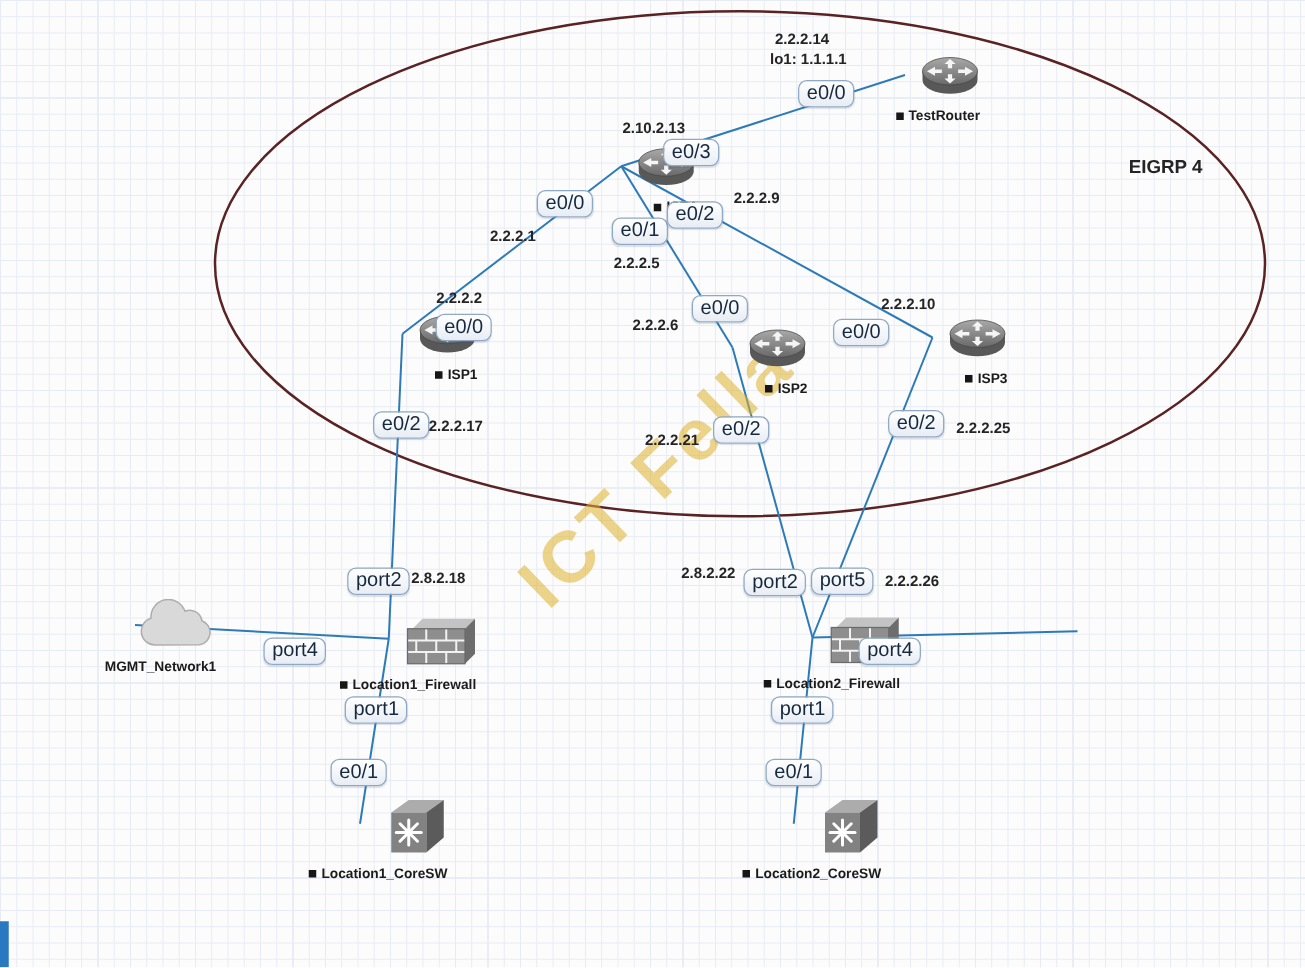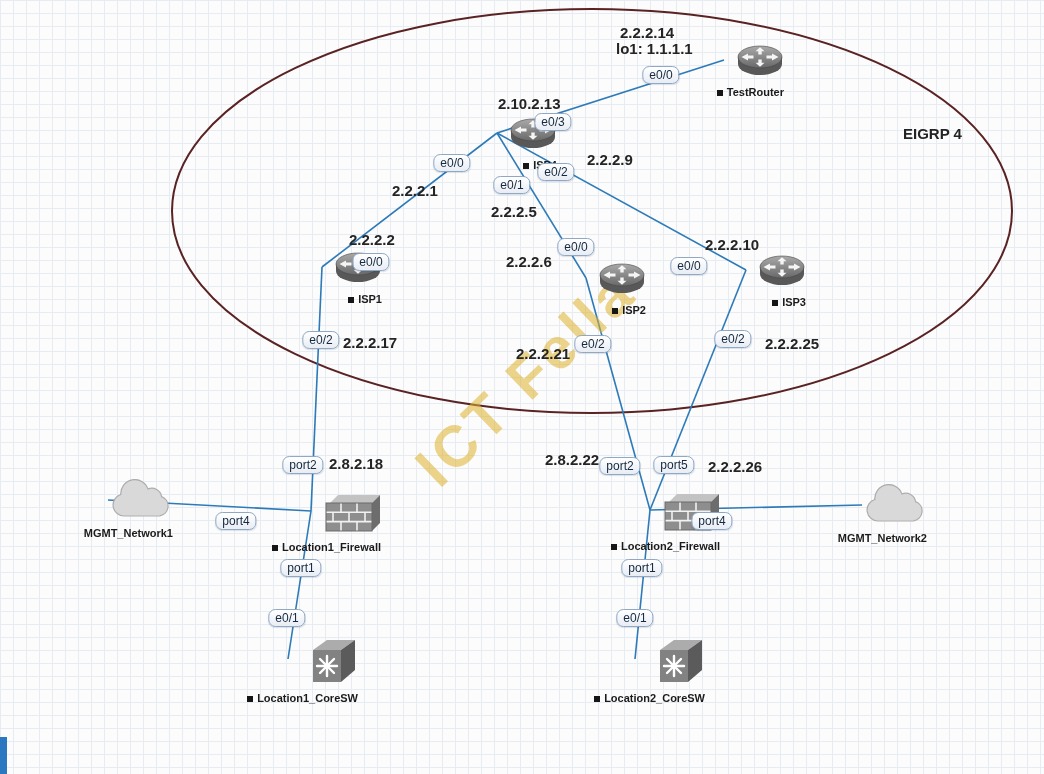--- a/index.html
+++ b/index.html
@@ -21,28 +21,28 @@
   .device { position:absolute; text-align:right; }
   .device .icon { display:inline-block; line-height:0; }
   .dlabel {
     margin-top:4px; font-size:11px; font-weight:bold; color:#1b1b1b;
     white-space:nowrap;
   }
   .sq { display:inline-block; width:6px; height:6px; background:#161616; margin-right:4px; vertical-align:baseline; }
 
   .port {
     position:absolute; transform:translate(-50%,-50%);
-    font-size:12px; color:#16293e; white-space:nowrap;
+    font-size:16px; color:#16293e; white-space:nowrap;
     background:linear-gradient(#ffffff, #e8edf4);
     border:1px solid #8ea8c5; border-radius:7px;
     padding:1px 6px; box-shadow:0 1px 1px rgba(40,60,90,.15);
   }
 
   .note {
-    position:absolute; font-size:15px; font-weight:bold; color:#242424;
+    position:absolute; font-size:12px; font-weight:bold; color:#242424;
     white-space:nowrap;
   }
   .zone-note { font-size:15px; }
 
   .watermark {
     position:absolute; left:322px; top:345px; width:406px; text-align:center;
     transform:rotate(-44deg);
     font-size:58px; font-weight:bold; letter-spacing:4px;
     color:#dfb22e; opacity:.55; white-space:nowrap;
   }
@@ -192,26 +192,20 @@
     <div class="dlabel"><span class="sq"></span><span>Location2_CoreSW</span></div>
   </div>
 
   <div class="device" style="left:43px;top:479px;width:130px">
     <span class="icon"><svg width="66" height="44">
           <use href="#ic-cloud"></use>
         </svg></span>
     <div class="dlabel" style="margin-top:0"><span>MGMT_Network1</span></div>
   </div>
 
-  <div class="device" style="left:797px;top:484px;width:130px">
-    <span class="icon"><svg width="66" height="44">
-          <use href="#ic-cloud"></use>
-        </svg></span>
-    <div class="dlabel" style="margin-top:0"><span>MGMT_Network2</span></div>
-  </div>
 
   <div class="port" style="left:661px;top:75px">e0/0</div>
   <div class="port" style="left:553px;top:122px">e0/3</div>
   <div class="port" style="left:452px;top:163px">e0/0</div>
   <div class="port" style="left:512px;top:185px">e0/1</div>
   <div class="port" style="left:556px;top:172px">e0/2</div>
   <div class="port" style="left:371px;top:262px">e0/0</div>
   <div class="port" style="left:321px;top:340px">e0/2</div>
   <div class="port" style="left:576px;top:247px">e0/0</div>
   <div class="port" style="left:593px;top:344px">e0/2</div>

